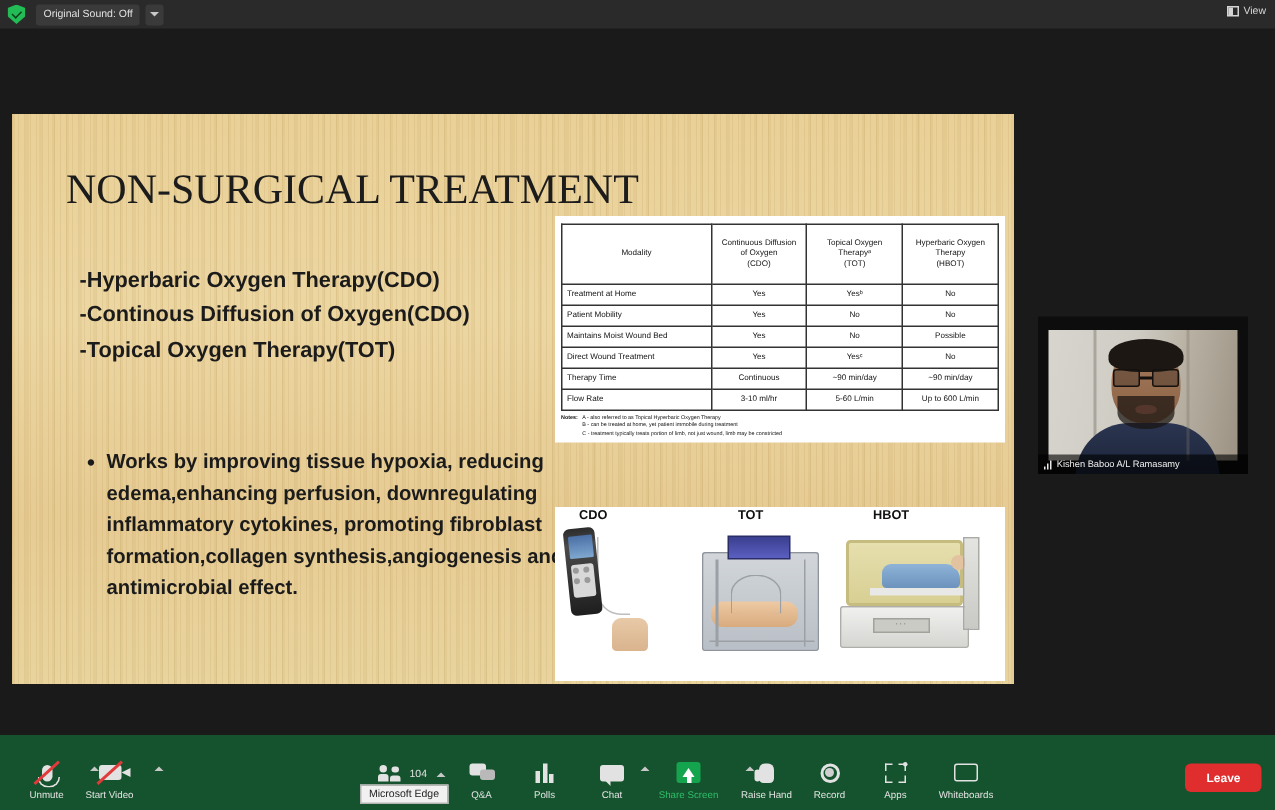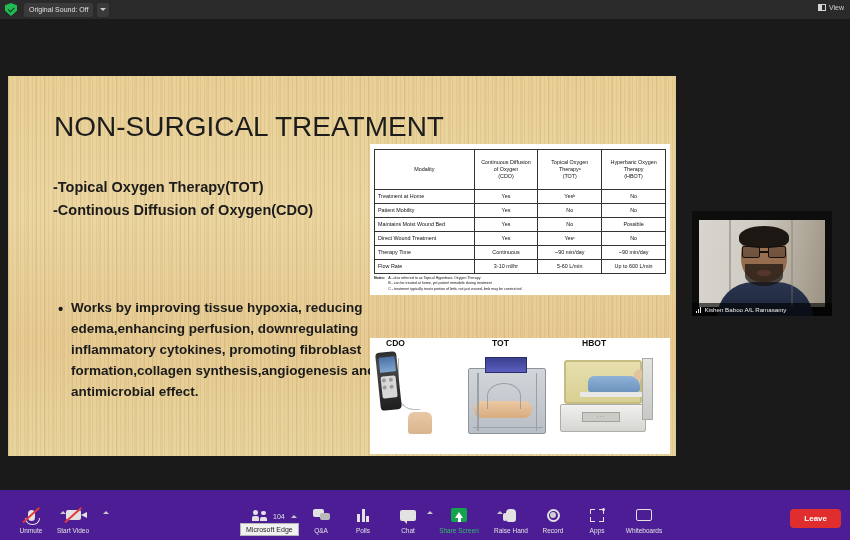--- a/index.html
+++ b/index.html
@@ -61,23 +61,23 @@
   
   .slide {
     position: absolute; left: 8px; top: 76px; width: 668px; height: 380px;
     background:
       repeating-linear-gradient(90deg, rgba(150,110,45,0.10) 0 1px, rgba(0,0,0,0) 1px 4px),
       repeating-linear-gradient(90deg, rgba(190,155,80,0.13) 0 2px, rgba(0,0,0,0) 2px 9px),
       linear-gradient(180deg, #e9d097 0%, #ecd6a2 35%, #e6cb93 70%, #e9d49e 100%);
     overflow: hidden;
   }
   .slide-title {
-    position: absolute; left: 46px; top: 35px;
+    position: absolute; left: 36px; top: 35px;
     font-size: 28px; color: #1c1c1c; letter-spacing: 0px;
-    font-family: Liberation Sans, sans-serif; font-weight: 400;
+    font-family: Liberation Serif, serif; font-weight: 400;
   }
   .bullets1 {
     position: absolute; left: 45px; top: 100px; width: 330px;
     font-size: 14.5px; color: #1b1b1b; line-height: 1.62; font-weight: 600;
   }
   .bullets2 {
     position: absolute; left: 50px; top: 222px; width: 325px;
     font-size: 13.5px; color: #1b1b1b; line-height: 1.55; font-weight: 600;
   }
   .bullets2 li { list-style: none; position: relative; padding-left: 13px; }
@@ -258,21 +258,21 @@
   .vname span { font-size: 6.2px; color: #f0f0f0; }
   .sig-ico { display: flex; align-items: flex-end; gap: 0.8px; height: 6px; }
   .sig-ico i { width: 1.3px; background: #e8e8e8; }
   .sig-ico i:nth-child(1) { height: 2px; }
   .sig-ico i:nth-child(2) { height: 4px; }
   .sig-ico i:nth-child(3) { height: 6px; }
 
   
   .toolbar {
     position: absolute; left: 0; bottom: 0; width: 850px; height: 50px;
-    background: #4c1d95;
+    background: #14532d;
   }
   .tb-item {
     position: absolute; bottom: 6px; display: flex; flex-direction: column;
     align-items: center; width: 58px; color: #e2e2e2;
   }
   .tb-label { font-size: 6.5px; margin-top: 4px; white-space: nowrap; }
   .tb-ico { height: 16px; display: flex; align-items: center; justify-content: center; position: relative; }
   .strike {
     position: absolute; left: 50%; top: 50%; width: 22px; height: 1.6px;
     background: #e03a3a; transform: translate(-50%,-50%) rotate(-42deg);
@@ -384,22 +384,23 @@
     <span class="view-ico"></span>
     <span>View</span>
   </div>
 </div>
 
 <div class="slide">
 
   <div class="slide-title">NON-SURGICAL TREATMENT</div>
 
   <div class="bullets1">
+    <div>-Hyperbaric Oxygen Therapy(CDO)</div>
+    <div>-Continous Diffusion of Oxygen(CDO)</div>
     <div>-Topical Oxygen Therapy(TOT)</div>
-    <div>-Continous Diffusion of Oxygen(CDO)</div>
   </div>
 
   <ul class="bullets2">
     <li>Works by improving tissue hypoxia, reducing edema,enhancing perfusion, downregulating inflammatory cytokines, promoting fibroblast formation,collagen synthesis,angiogenesis and antimicrobial effect.</li>
   </ul>
 
   <div class="tbl-wrap">
     <table class="cmp">
       <thead>
         <tr>

